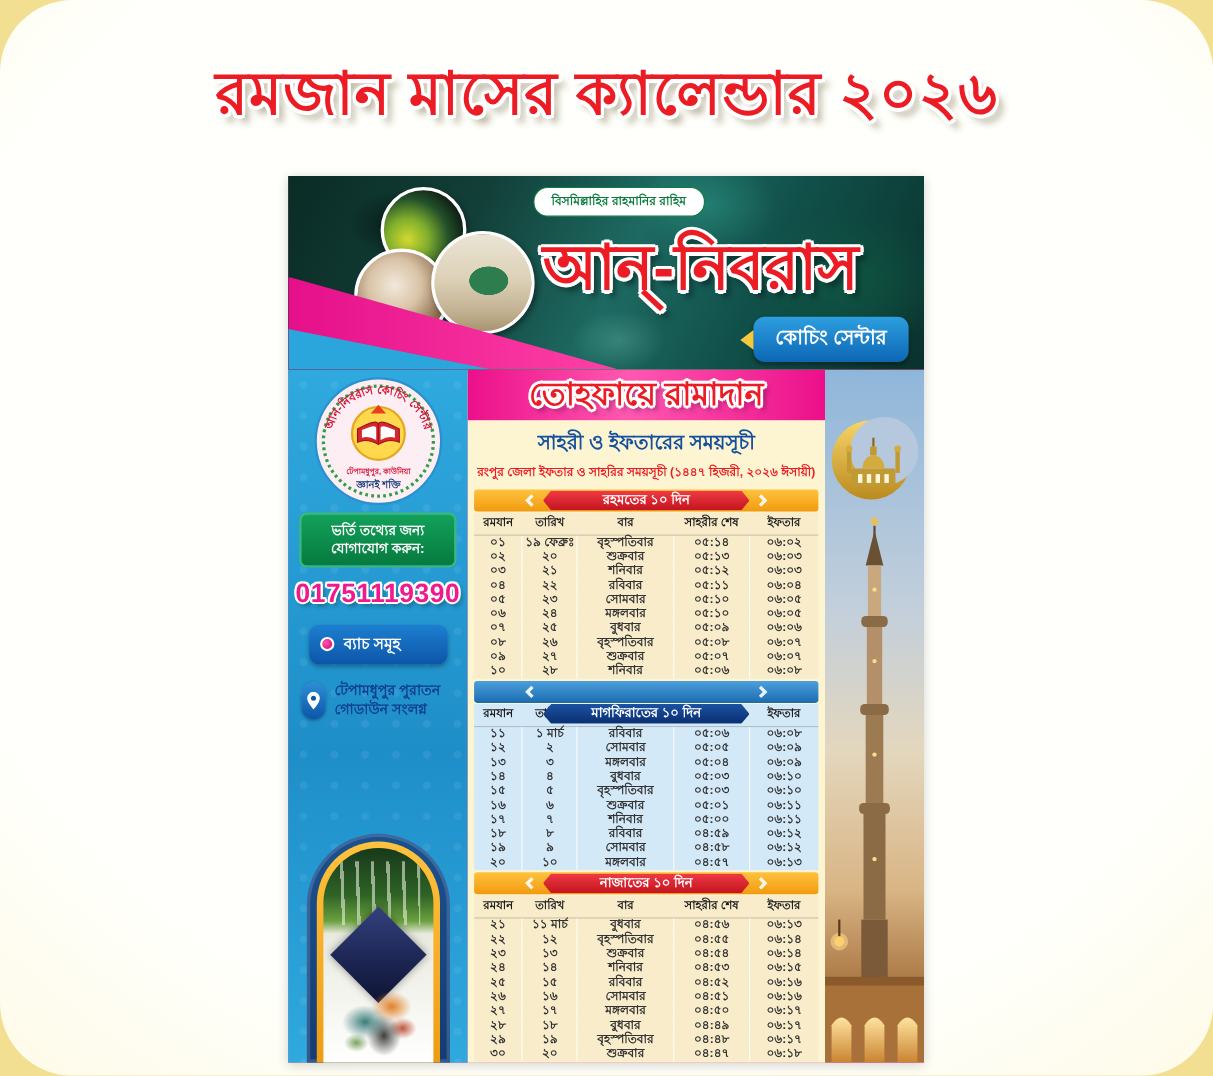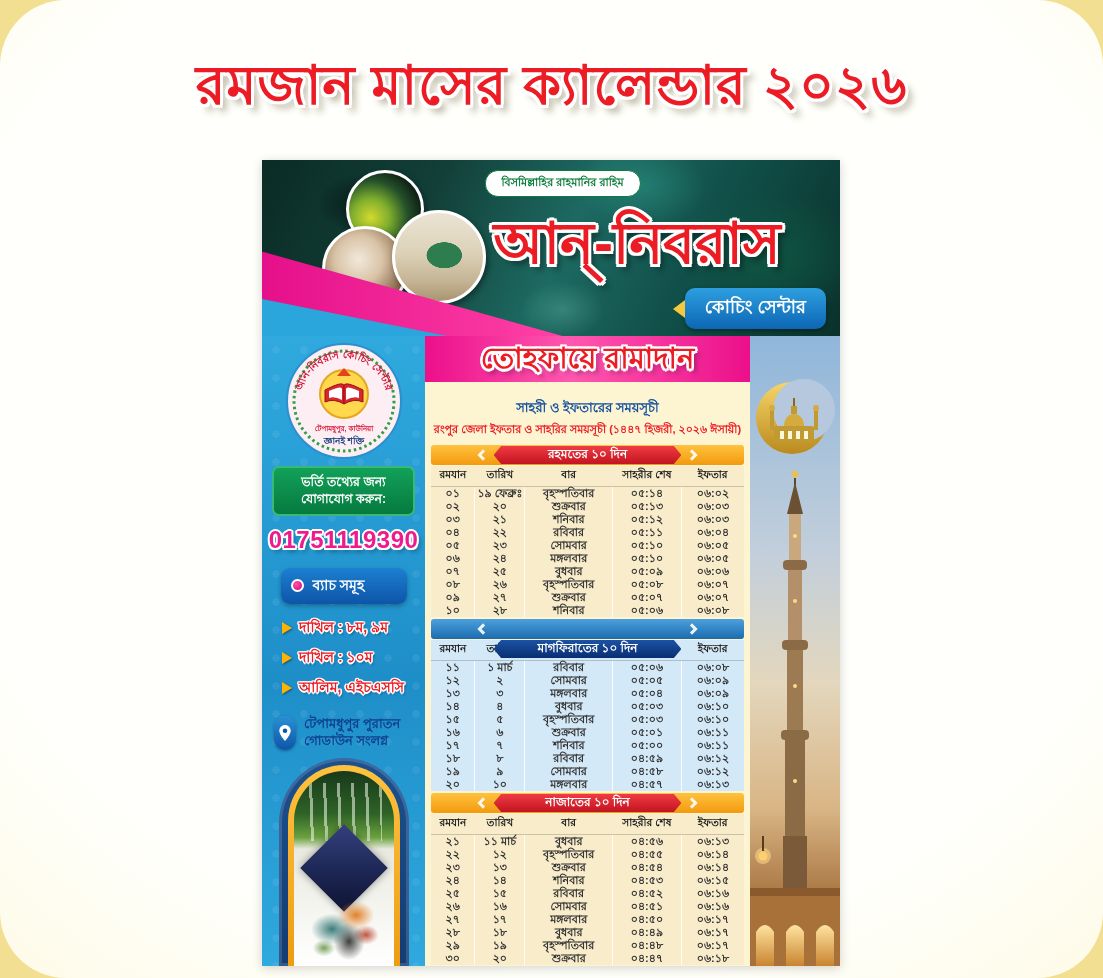--- a/index.html
+++ b/index.html
@@ -163,21 +163,21 @@
       radial-gradient(16px 12px at 30% 78%, rgba(90,140,60,.8), transparent 70%);
   }
   
   .content { width:325px; background:#fdf5d2; display:flex; flex-direction:column; overflow:hidden; }
   .tohfa-strip { height:46px; flex:0 0 auto; display:flex; align-items:center; justify-content:center;
     background:linear-gradient(90deg,#ec0f8a 0%, #ff58b0 45%, #ec0f8a 100%); }
   .tohfa { font-size:29px; font-weight:800; color:#ec1c24; white-space:nowrap;
     text-shadow:2.5px 0 #fff,-2.5px 0 #fff,0 2.5px #fff,0 -2.5px #fff,
       2px 2px #fff,-2px 2px #fff,2px -2px #fff,-2px -2px #fff,
       4px 5px 5px rgba(0,0,0,.4); }
-  .subtitle { margin-top:16px; text-align:center; font-size:13px; font-weight:800; color:#15509e; }
+  .subtitle { margin-top:6px; text-align:center; font-size:18px; font-weight:800; color:#15509e; }
   .note { text-align:center; font-size:11px; font-weight:700; color:#ec1c24; margin:2px 0 3px; }
   .sections { display:flex; flex-direction:column; padding:0 6px; }
   .banner-strip { height:20px; margin:2px 0 1px; display:flex; align-items:center; justify-content:center; gap:7px; border-radius:3px; }
   .banner-strip.warm { background:linear-gradient(180deg,#ffc23e,#f29a0f); }
   .banner-strip.cool { background:linear-gradient(180deg,#4da0dc,#1a6cb0); }
   .ribbon { min-width:60%; height:18px; display:flex; align-items:center; justify-content:center;
     padding:0 20px; font-size:12px; font-weight:800; color:#fff; white-space:nowrap;
     clip-path:polygon(0 50%, 4% 0, 96% 0, 100% 50%, 96% 100%, 4% 100%); }
   .ribbon.warm { background:linear-gradient(180deg,#ef3b44,#c3141f); }
   .ribbon.cool { background:linear-gradient(180deg,#1c52a2,#092e72);margin-top:40px; }
@@ -250,34 +250,20 @@
           <div>যোগাযোগ করুন:</div>
         </div>
 
         <div class="phone">01751119390</div>
 
         <div class="batch-pill">
           <span class="batch-dot"></span>
           <span>ব্যাচ সমূহ</span>
         </div>
 
-        <div class="batch-list" id="batch-list">
-            <div class="batch-item">
-              <span class="tri"></span>
-              <span>দাখিল : ৮ম, ৯ম</span>
-            </div>
-            <div class="batch-item">
-              <span class="tri"></span>
-              <span>দাখিল : ১০ম</span>
-            </div>
-            <div class="batch-item">
-              <span class="tri"></span>
-              <span>আলিম, এইচএসসি</span>
-            </div>
-          </div>
 
         <div class="address">
           <span class="pin-badge">
             <svg width="12" height="16" viewBox="0 0 20 28">
               <path d="M10 0 C4.3 0 0 4.6 0 10.2 C0 17.4 10 28 10 28 C10 28 20 17.4 20 10.2 C20 4.6 15.7 0 10 0 Z" fill="#ffffff"></path>
               <circle cx="10" cy="10" r="4" fill="#0d55a8"></circle>
             </svg>
           </span>
           <span class="address-text">
             <span>টেপামধুপুর পুরাতন</span><br>

